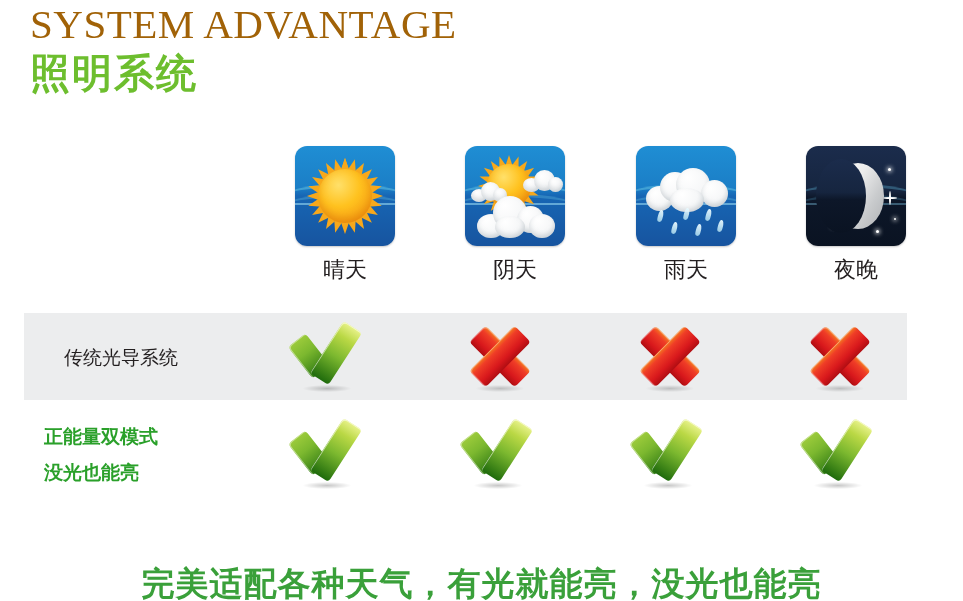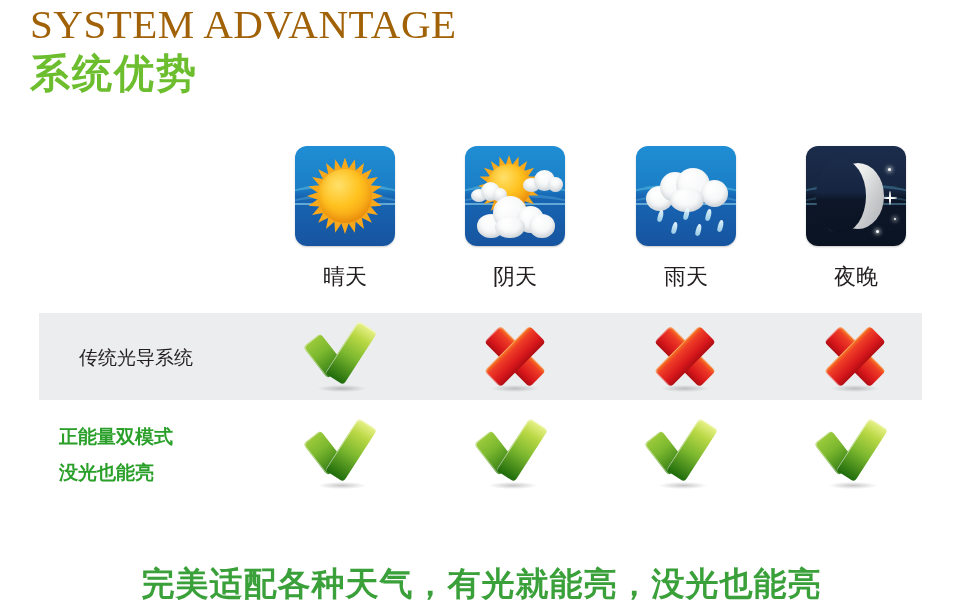--- a/index.html
+++ b/index.html
@@ -169,38 +169,38 @@
   .star4::before, .star4::after {
     content: "";
     position: absolute;
     background: #fff;
     left: 50%; top: 50%;
   }
   .star4::before { width: 2px; height: 14px; transform: translate(-50%,-50%); border-radius: 50%; }
   .star4::after  { width: 14px; height: 2px; transform: translate(-50%,-50%); border-radius: 50%; }
 
   .weather-label {
-    margin-top: 18px;
+    margin-top: 11px;
     font-size: 22px;
     line-height: 26px;
     color: #231f20;
     font-family: "DejaVu Sans", "Liberation Sans", sans-serif;
   }
 
   
   #table {
     position: absolute;
     left: 0;
     top: 313px;
     width: 963px;
     height: 195px;
   }
   .row {
     position: absolute;
-    left: 39px;
+    left: 24px;
     width: 883px;
     height: 87px;
   }
   #row-traditional { top: 0; background: #ecedee; }
   #row-dualmode    { top: 95px; background: transparent; height: 92px; }
 
   .row-label {
     position: absolute;
     left: 20px;
     top: 0;
@@ -313,21 +313,21 @@
     font-family: "DejaVu Sans", "Liberation Sans", sans-serif;
     white-space: nowrap;
     margin-top: 28px;
   }
 </style>
 </head>
 <body>
 
 <div id="header">
   <div id="title-en">SYSTEM ADVANTAGE</div>
-  <div id="title-cn">系统优势</div>
+  <div id="title-cn">照明系统</div>
 </div>
 
 <div id="weather-row">
 
   <div class="weather-cell" style="left:275px;">
     <div class="weather-tile sky-day">
       <div class="swoosh s1"></div>
       <div class="swoosh s2"></div>
       <div class="horizon"></div>
       <div class="sun-wrap">

